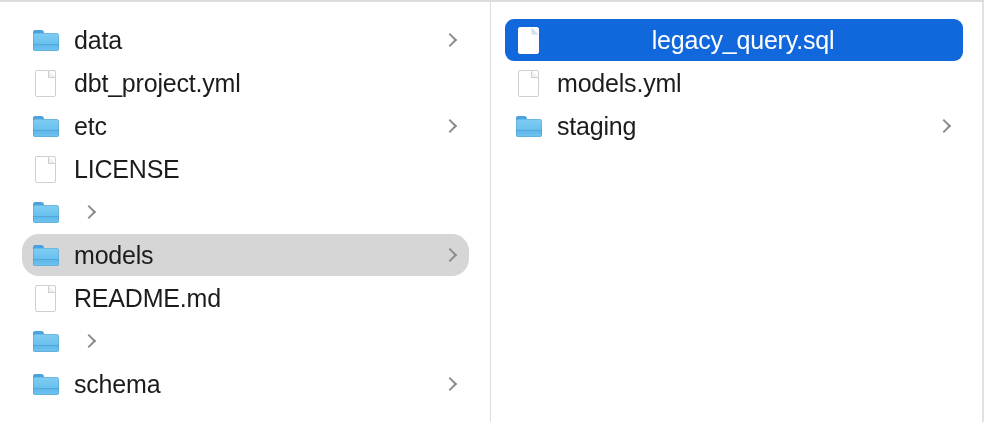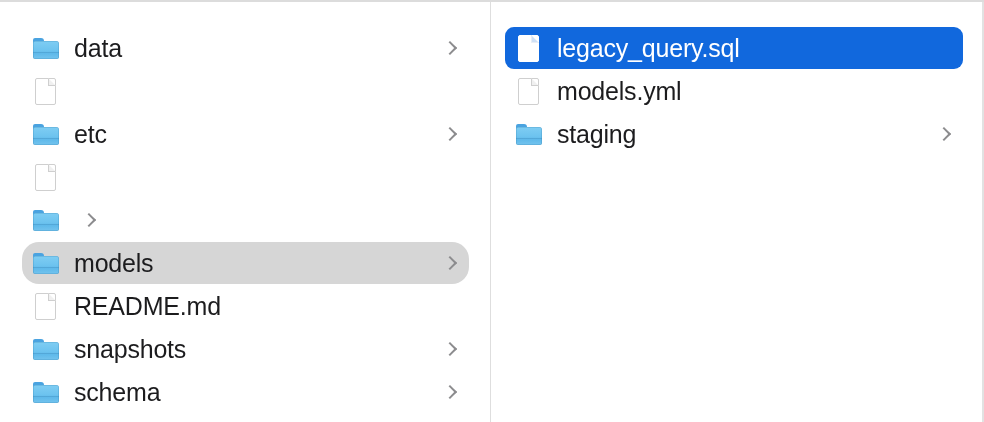--- a/index.html
+++ b/index.html
@@ -37,21 +37,21 @@
     width: 491px;
     border-right: 1.5px solid #dedede;
   }
   .column.col-right {
     width: 493px;
     border-right: 2px solid #e2e2e2;
   }
 
   .column-list {
     position: relative;
-    padding-top: 24px;
+    padding-top: 16px;
   }
 
   
   .file-row {
     position: relative;
     display: flex;
     align-items: center;
     height: 42px;
     margin: 1px 0;
     border-radius: 9px;
@@ -71,20 +71,21 @@
     padding-left: 10px;
     padding-right: 12px;
   }
 
   .file-row.sel-inactive {
     background: #d6d6d6;
     border-radius: 17px;
   }
   .file-row.sel-active {
     background: #1168dd;
+    text-align: center;
   }
 
   
   .icon-slot {
     flex: 0 0 auto;
     width: 28px;
     height: 30px;
     position: relative;
     margin-right: 14px;
   }
@@ -215,37 +216,39 @@
               <span class="lip"></span>
             </span>
           </span>
           <span class="file-label">data</span>
           <span class="chevron"></span>
         </div>
         <div class="file-row">
           <span class="icon-slot">
             <span class="doc-ico"></span>
           </span>
+          <span class="file-label">dbt_project.yml</span>
           <span class="chevron hidden"></span>
         </div>
         <div class="file-row">
           <span class="icon-slot">
             <span class="folder-ico">
               <span class="tab"></span>
               <span class="body"></span>
               <span class="lip"></span>
             </span>
           </span>
           <span class="file-label">etc</span>
           <span class="chevron"></span>
         </div>
         <div class="file-row">
           <span class="icon-slot">
             <span class="doc-ico"></span>
           </span>
+          <span class="file-label">LICENSE</span>
           <span class="chevron hidden"></span>
         </div>
         <div class="file-row">
           <span class="icon-slot">
             <span class="folder-ico">
               <span class="tab"></span>
               <span class="body"></span>
               <span class="lip"></span>
             </span>
           </span>
@@ -270,21 +273,20 @@
           <span class="chevron hidden"></span>
         </div>
         <div class="file-row">
           <span class="icon-slot">
             <span class="folder-ico">
               <span class="tab"></span>
               <span class="body"></span>
               <span class="lip"></span>
             </span>
           </span>
-          <span class="file-label">snapshots</span>
           <span class="chevron"></span>
         </div>
         <div class="file-row">
           <span class="icon-slot">
             <span class="folder-ico">
               <span class="tab"></span>
               <span class="body"></span>
               <span class="lip"></span>
             </span>
           </span>

